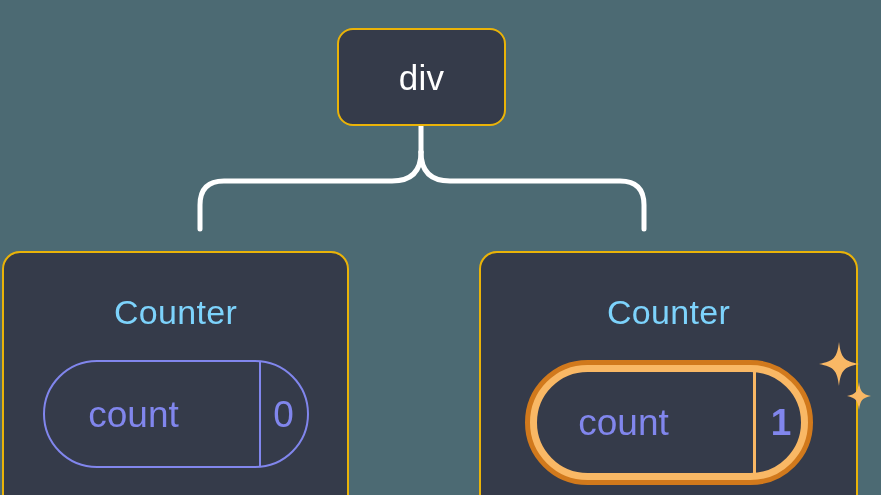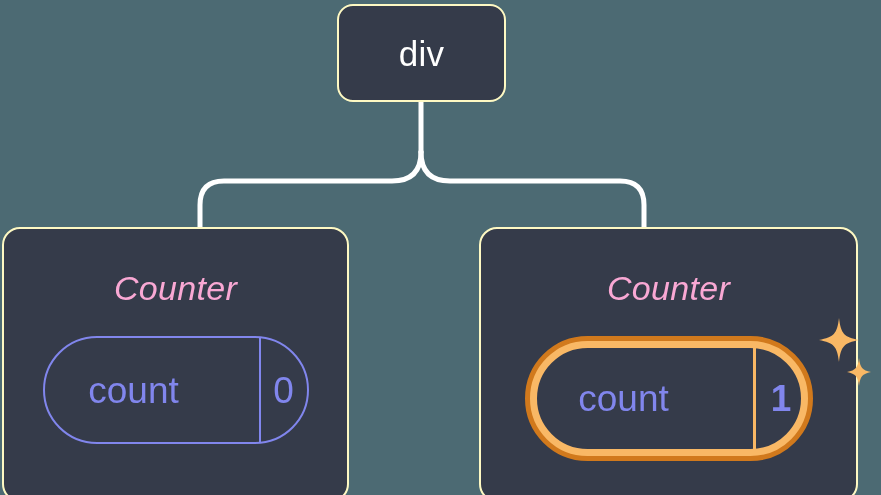--- a/index.html
+++ b/index.html
@@ -29,22 +29,23 @@
     width: 881px;
     height: 495px;
     pointer-events: none;
   }
 
   
   .node {
     position: absolute;
     box-sizing: border-box;
     background: #353b4a;
-    border: 2px solid #fef9c3;
+    border: 2px solid #eab308;
     border-radius: 16px;
+    margin-top: 24px;
   }
 
   
   #node-div {
     left: 337px;
     top: 4px;
     width: 169px;
     height: 98px;
     display: flex;
     align-items: center;
@@ -69,27 +70,26 @@
   }
   #node-counter-left {
     left: 2px;
     width: 347px;
   }
   #node-counter-right {
     left: 479px;
     width: 379px;
   }
   .node-component .node-title {
-    color: #f9a8d4;
+    color: #7dd3fc;
     font-size: 34px;
     font-weight: 400;
     letter-spacing: 0.3px;
     line-height: 1;
     margin-top: 42px;
-    font-style: italic;
   }
 
   
   .state-pill-wrap {
     position: relative;
     margin-top: 31px;
   }
 
   .state-pill {
     position: relative;

